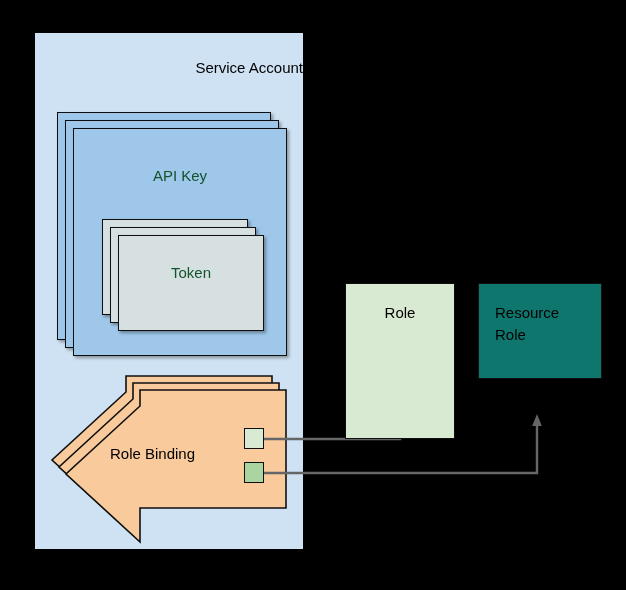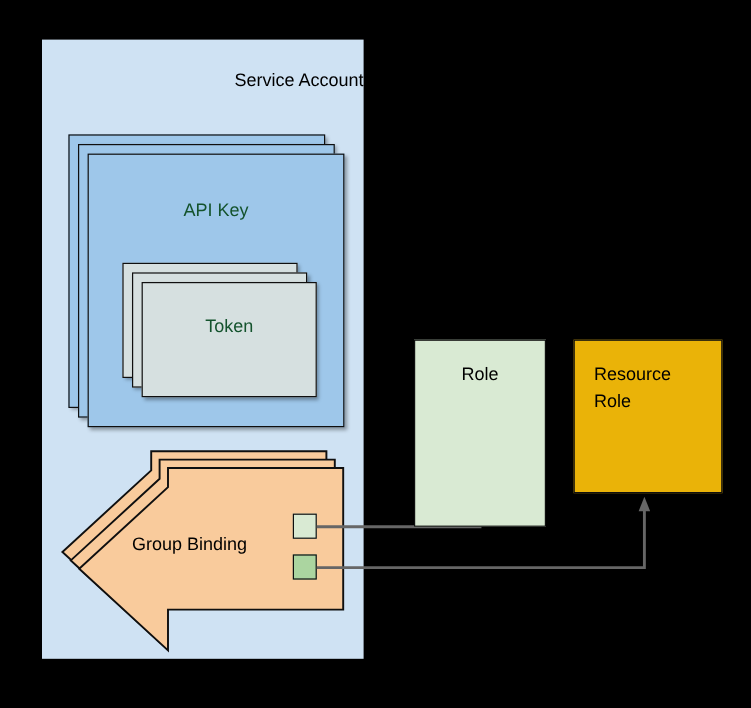--- a/index.html
+++ b/index.html
@@ -130,22 +130,22 @@
     left: 345px;
     top: 283px;
     width: 110px;
     height: 156px;
     background: #d9ead3;
   }
   .box-rg {
     left: 478px;
     top: 283px;
     width: 124px;
-    height: 128px;
-    background: #eab308;
+    height: 96px;
+    background: #0f766e;
   }
   .box-label {
     position: absolute;
     font-size: 15px;
     color: #000000;
     line-height: 22px;
   }
   .box-role .box-label { left: 0; right: 0; top: 18px; text-align: center; }
   .box-rg   .box-label { left: 16px; right: 8px; top: 18px; text-align: left; }
 
@@ -188,21 +188,21 @@
   <div class="rolebinding-stack">
     <svg class="rb-arrow rb-a1" viewBox="0 0 226 162">
       <polygon points="78,8 224,8 224,126 78,126 78,160 4,92 78,24" fill="#f9cb9c" stroke="#0f0f0f" stroke-width="1.6"></polygon>
     </svg>
     <svg class="rb-arrow rb-a2" viewBox="0 0 226 162">
       <polygon points="78,8 224,8 224,126 78,126 78,160 4,92 78,24" fill="#f9cb9c" stroke="#0f0f0f" stroke-width="1.6"></polygon>
     </svg>
     <svg class="rb-arrow rb-a3" viewBox="0 0 226 162">
       <polygon points="78,8 224,8 224,126 78,126 78,160 4,92 78,24" fill="#f9cb9c" stroke="#0f0f0f" stroke-width="1.6"></polygon>
     </svg>
-    <div class="rb-label">Group Binding</div>
+    <div class="rb-label">Role Binding</div>
   </div>
 
   <div class="connector connector-role"></div>
   <div class="connector connector-rg"></div>
 
   <svg class="wires" viewBox="0 0 626 590">
 
     <g>
       <path d="M264,439 L400,439 L400,424" fill="none" stroke="#666666" stroke-width="2.4"></path>
       <polygon points="400,414 395.2,426 404.8,426" fill="#666666"></polygon>

